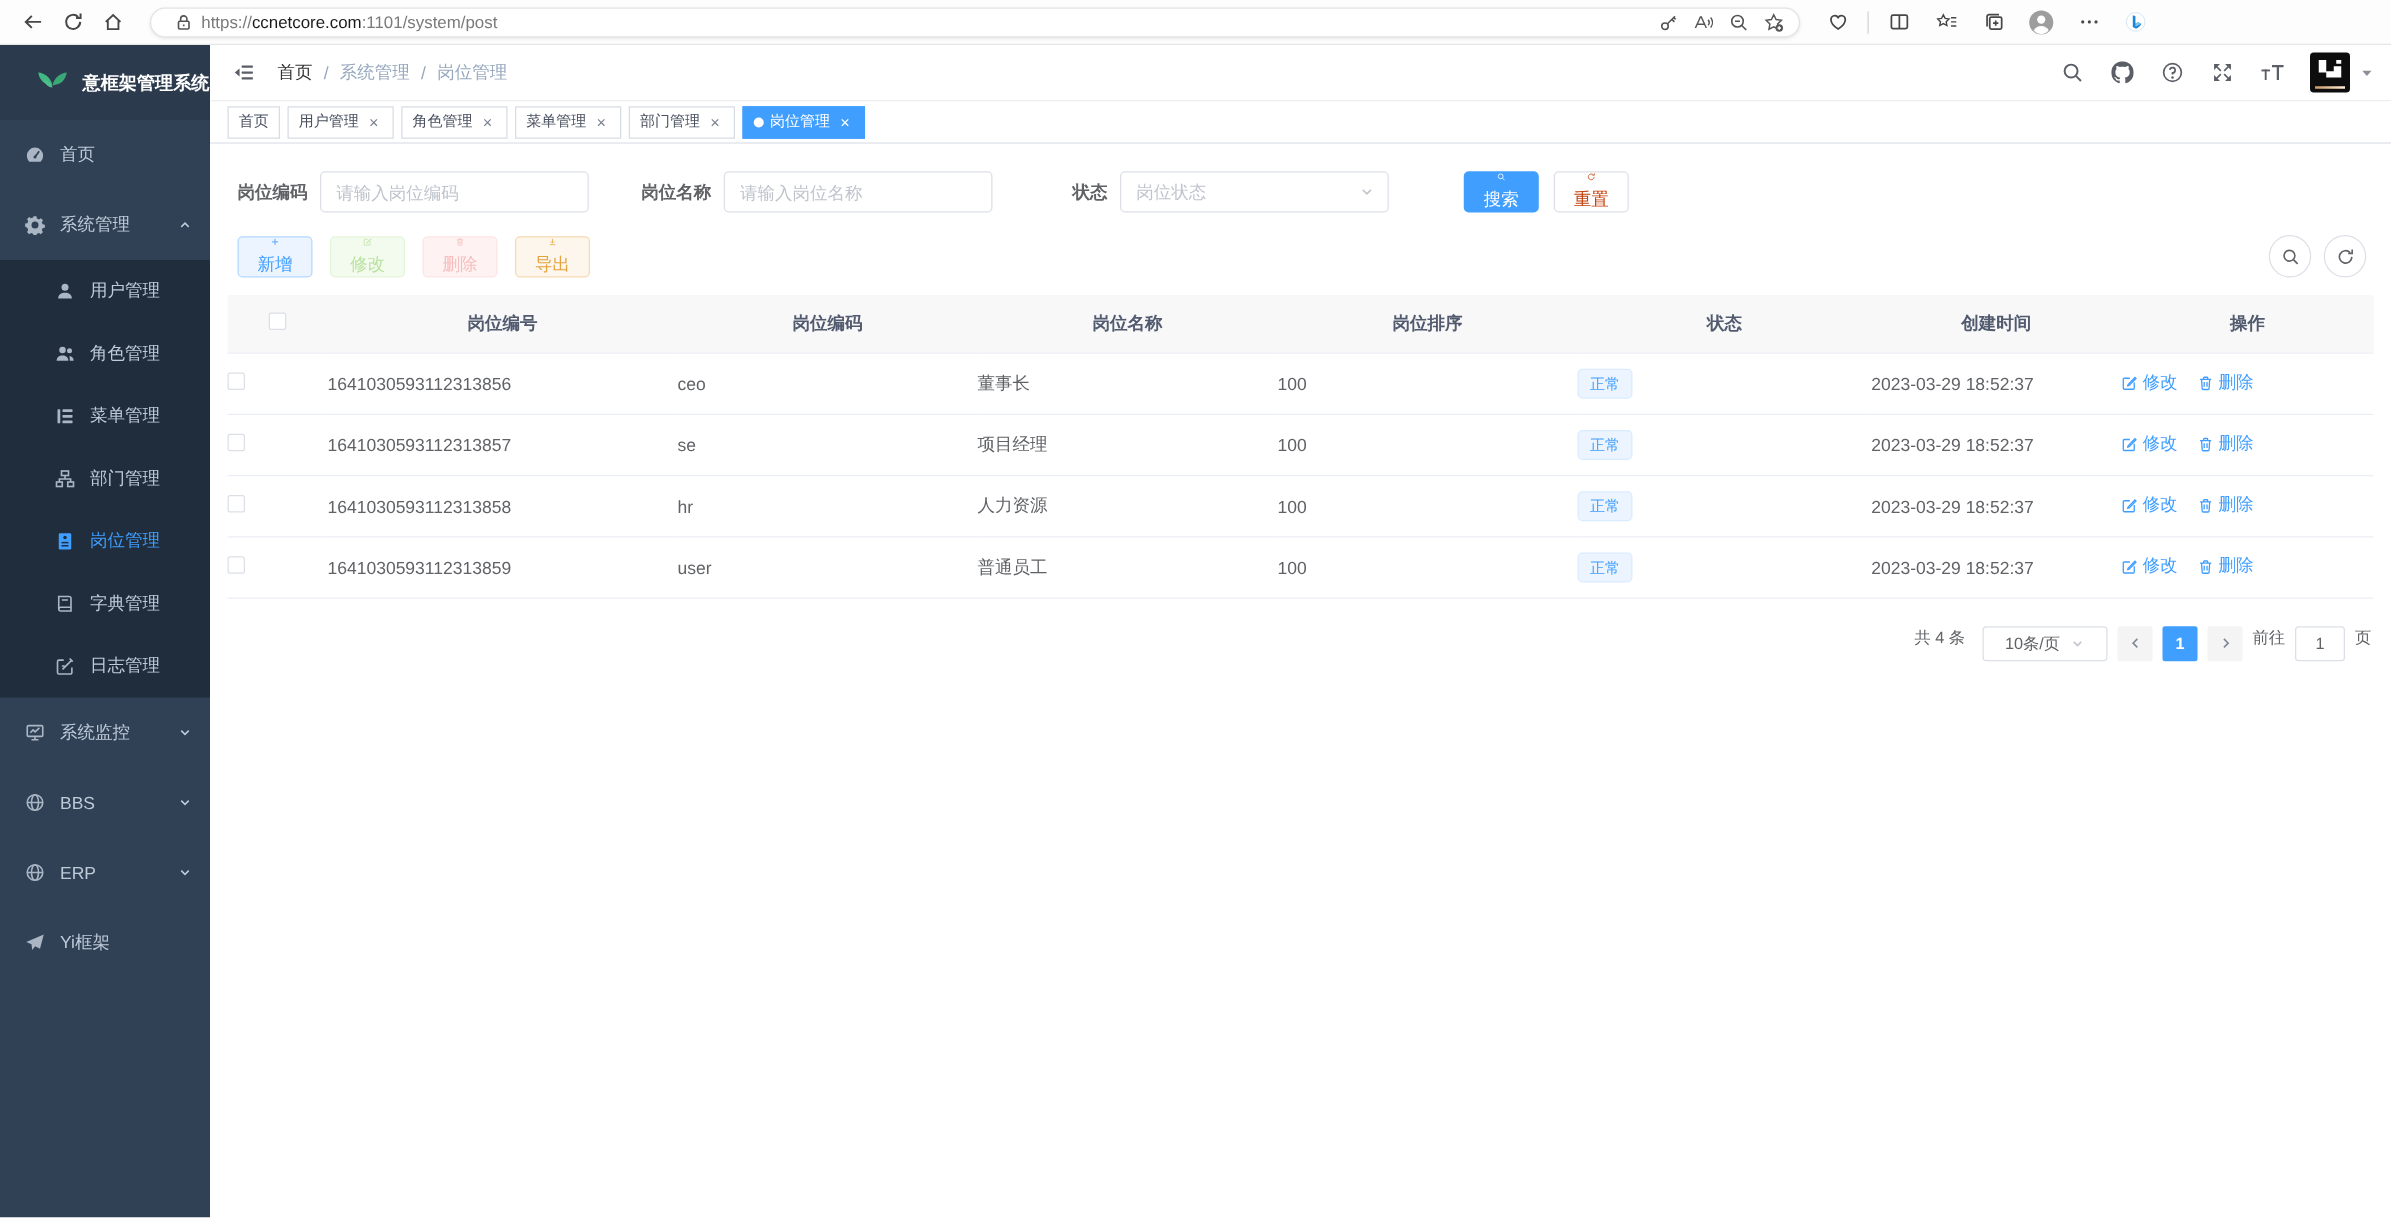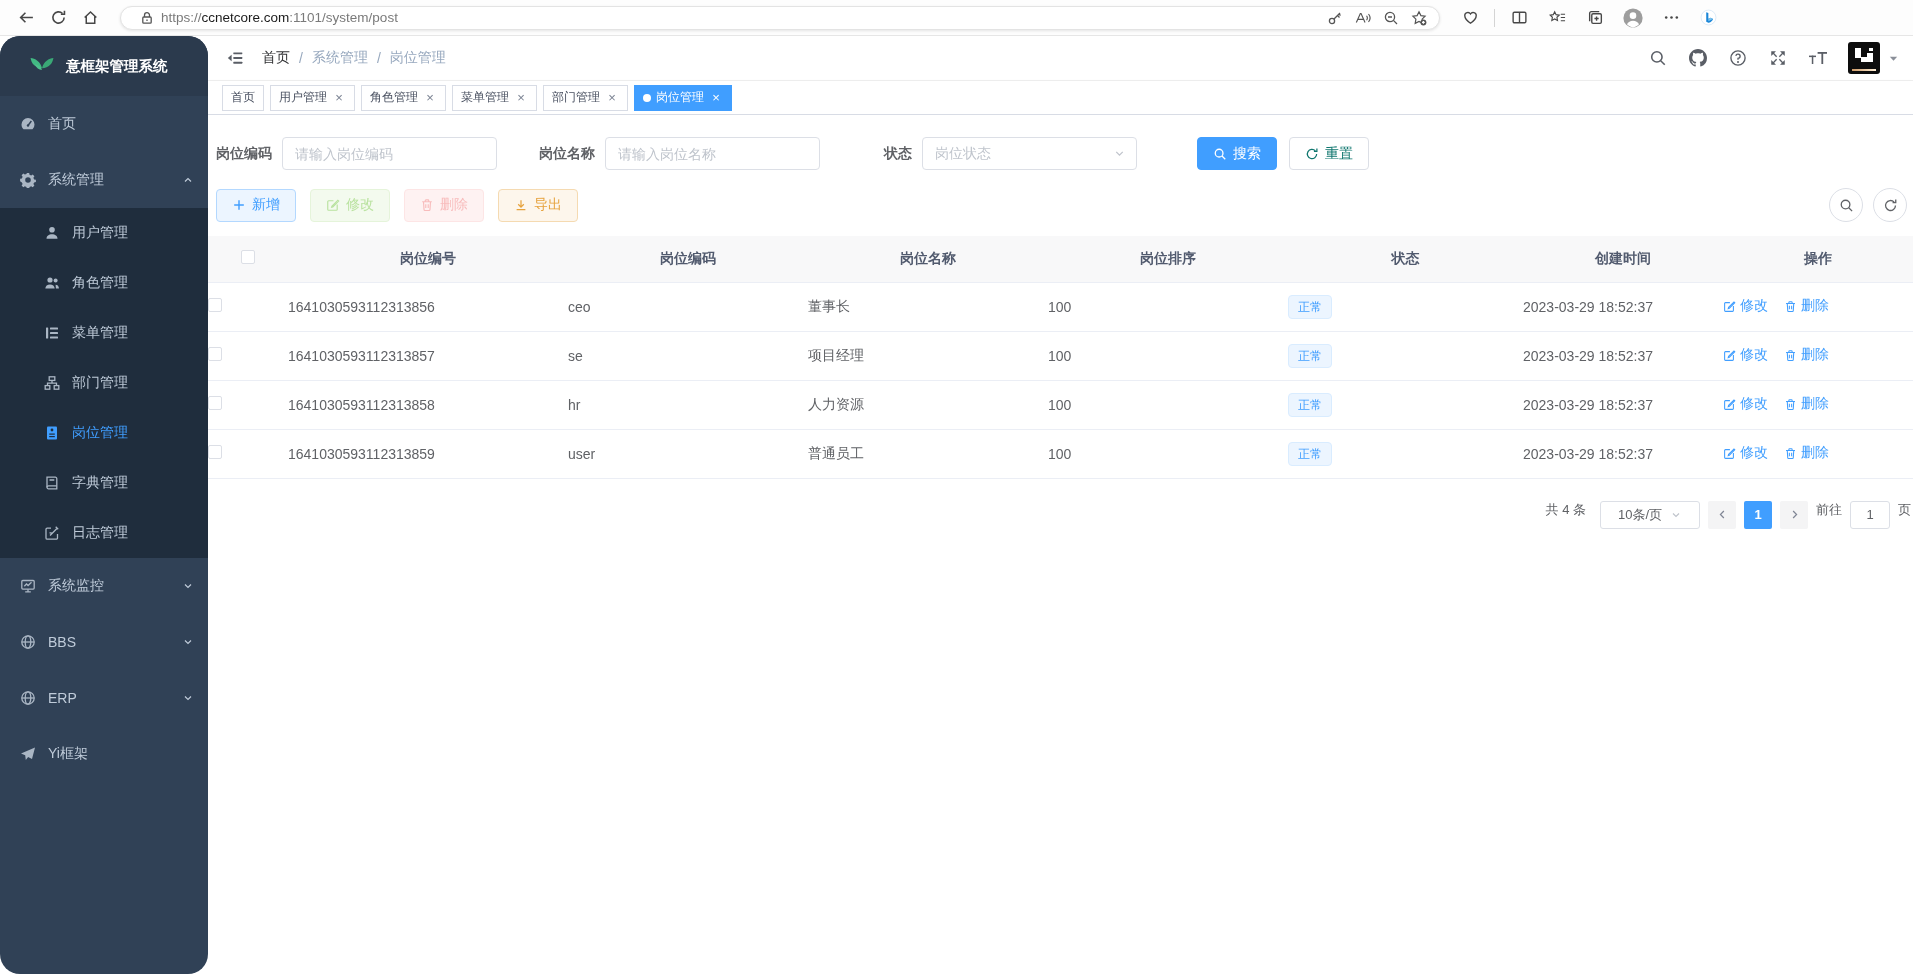--- a/index.html
+++ b/index.html
@@ -22,21 +22,21 @@
   .pill-icon svg { width:16px; height:16px; }
   .chrome-right { display:flex; align-items:center; gap:6px; margin-left:4px; }
   .v-div { width:1px; height:18px; background:#d4d4d4; margin:0 2px; }
   .avatar-btn svg { width:22px; height:22px; }
   .bing-btn { width:30px; height:30px; }
 
   
   .app { display:flex; height:938px; }
 
   
-  .sidebar { width:208px; background:#304156; color:#bfcbd9; flex:0 0 auto; overflow:hidden;border-radius:20px; }
+  .sidebar { width:168px; background:#304156; color:#bfcbd9; flex:0 0 auto; overflow:hidden; }
   .logo-row { height:60px; display:flex; align-items:center; padding-left:28px; gap:10px; background:#2b3a4d; }
   .logo-row svg { width:28px; height:28px; }
   .logo-title { color:#fff; font-weight:bold; font-size:14.5px; white-space:nowrap; }
   .menu-item { height:56px; display:flex; align-items:center; padding-left:20px; gap:12px;
     font-size:14px; cursor:pointer; position:relative; }
   .menu-item .m-icon { width:16px; height:16px; color:#aab6c4; }
   .menu-item .m-icon svg { width:16px; height:16px; }
   .menu-item .chev { position:absolute; right:14px; width:12px; height:12px; color:#bfcbd9; }
   .menu-item .chev svg { width:12px; height:12px; }
   .submenu { background:#1f2d3d; }
@@ -75,41 +75,41 @@
     display:flex; align-items:center; padding:0 14px; gap:6px; flex:0 0 auto; }
   .tag-tab { height:26px; border:1px solid #d8dce5; background:#fff; color:#495060;
     font-size:12px; display:flex; align-items:center; padding:0 8px; gap:5px; cursor:pointer; }
   .tag-tab .tclose { font-size:13px; line-height:1; color:#7a8292; width:14px; height:14px;
     display:flex; align-items:center; justify-content:center; border-radius:50%; }
   .tag-tab.active { background:#409eff; border-color:#409eff; color:#fff; }
   .tag-tab.active .tclose { color:#fff; }
   .tab-dot { width:8px; height:8px; border-radius:50%; background:#fff; }
 
   
-  .content { flex:1 1 auto; padding:16px 0; background:#fff; }
+  .content { flex:1 1 auto; padding:16px 14px; background:#fff; }
 
   .filter-row { display:flex; align-items:center; margin:6px 0 0 8px; font-size:14px; }
   .f-label { font-weight:bold; color:#606266; margin-right:10px; white-space:nowrap; }
   .f-input { width:215px; height:33px; border:1px solid #dcdfe6; border-radius:4px;
     padding:0 12px; font-size:14px; color:#606266; outline:none;
     font-family:"Liberation Sans","DejaVu Sans",sans-serif; }
   .f-input::placeholder { color:#bfc4cc; }
   .f-group { display:flex; align-items:center; margin-right:42px; }
   .f-group.status { margin-left:22px; }
   .f-select { width:215px; height:33px; border:1px solid #dcdfe6; border-radius:4px;
     display:flex; align-items:center; padding:0 10px 0 12px; color:#bfc4cc; cursor:pointer; }
   .f-select .sel-text { flex:1; }
   .f-select .sel-caret { color:#c0c4cc; width:13px; height:13px; }
   .f-select .sel-caret svg { width:13px; height:13px; }
   .btn { height:33px; border-radius:4px; font-size:14px; display:inline-flex; align-items:center;
     justify-content:center; gap:6px; padding:0 15px; cursor:pointer; border:1px solid transparent;
-    font-family:inherit; }
+    font-family:inherit;flex-direction:column; }
   .btn svg { width:14px; height:14px; }
   .btn-primary { background:#409eff; border-color:#409eff; color:#fff; margin-left:18px; }
-  .btn-plain { background:#fff; border-color:#dcdfe6; color:#0f766e; margin-left:12px; }
+  .btn-plain { background:#fff; border-color:#dcdfe6; color:#c2410c; margin-left:12px; }
 
   .toolbar-row { display:flex; align-items:center; margin:18px 0 0 8px; }
   .btn-add { background:#ecf5ff; border-color:#b3d8ff; color:#409eff; }
   .btn-edit { background:#f3faee; border-color:#e5f4da; color:#b9e29f; cursor:not-allowed; margin-left:14px; }
   .btn-del { background:#fef2f2; border-color:#fde5e5; color:#f8bcbc; cursor:not-allowed; margin-left:14px; }
   .btn-export { background:#fdf6ec; border-color:#f5dab1; color:#e6a23c; margin-left:14px; }
   .tool-right { margin-left:auto; display:flex; gap:10px; margin-right:6px; }
   .circle-btn { width:34px; height:34px; border-radius:50%; border:1px solid #dcdfe6; background:#fff;
     color:#606266; display:flex; align-items:center; justify-content:center; cursor:pointer; }
   .circle-btn svg { width:15px; height:15px; }

